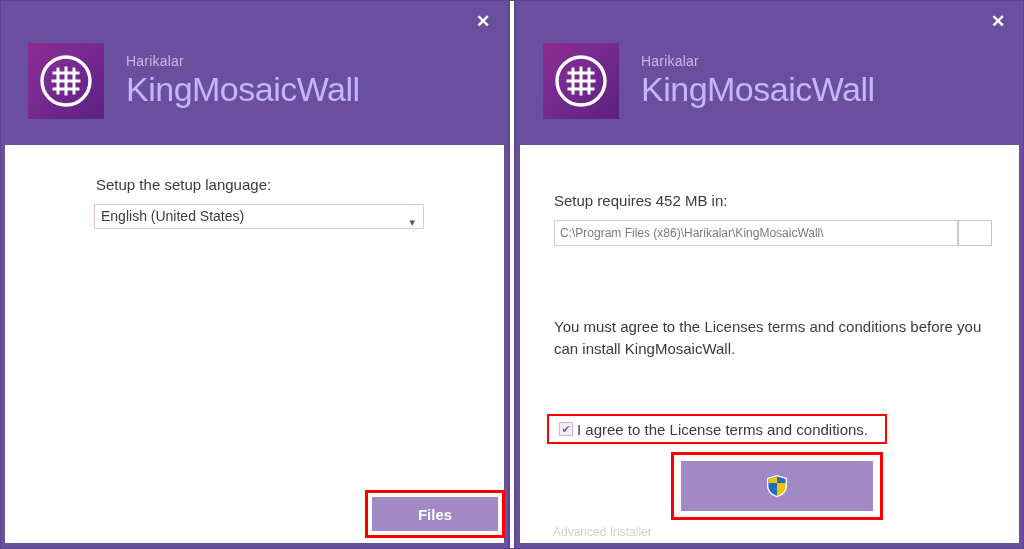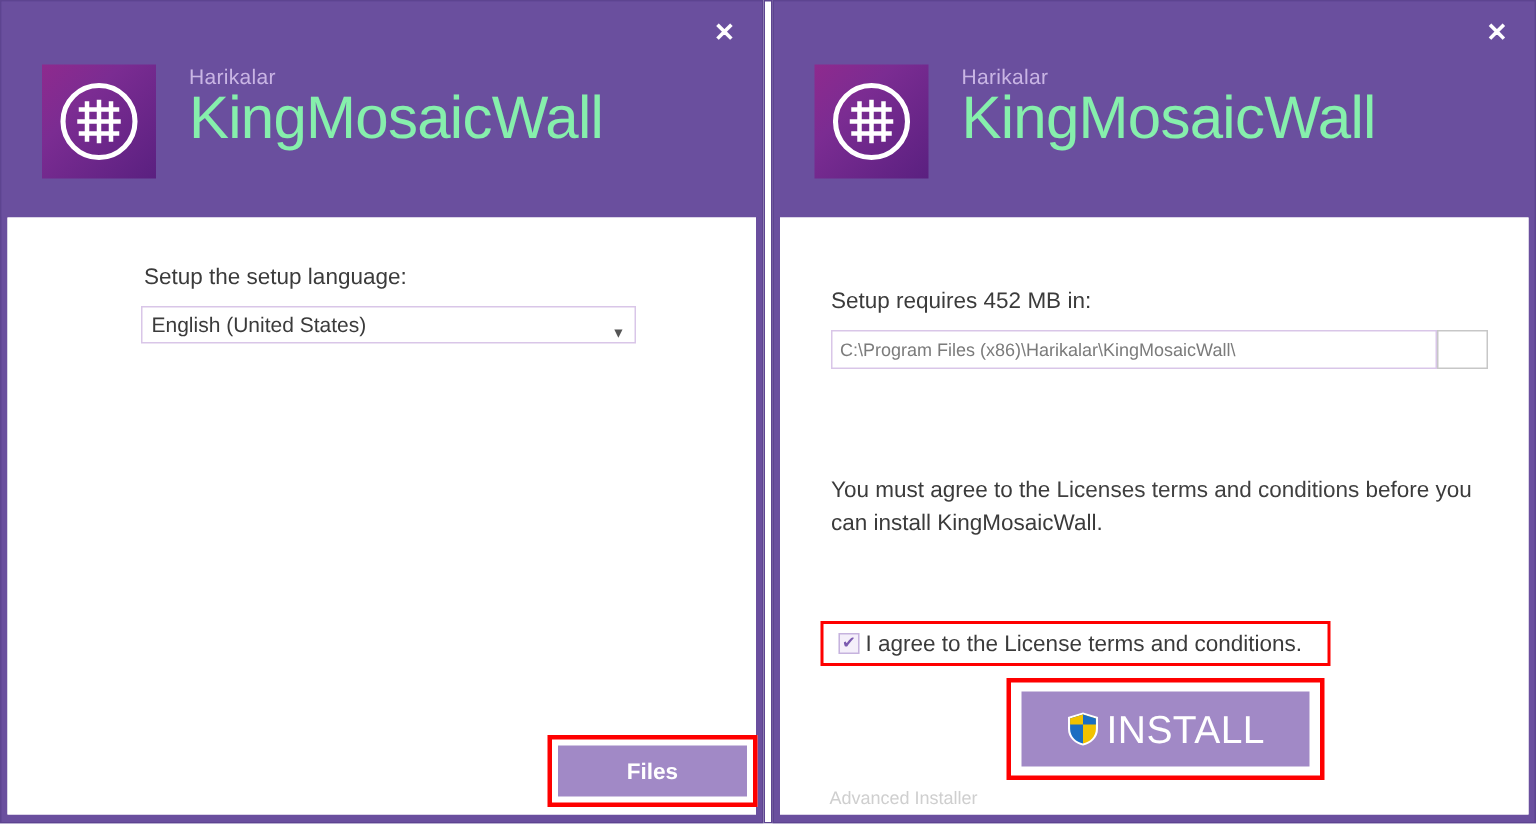--- a/index.html
+++ b/index.html
@@ -43,21 +43,21 @@
     font-weight: bold;
     line-height: 22px;
     text-align: center;
     cursor: pointer;
     user-select: none;
   }
   .brand {
     position: absolute;
     left: 27px; top: 42px;
     display: flex;
-    align-items: flex-start;
+    align-items: center;
   }
   .logo-tile {
     width: 76px; height: 76px;
     background: linear-gradient(135deg, #8e2a8e 0%, #7b2c92 35%, #5a2080 100%);
     display: flex; align-items: center; justify-content: center;
     flex: none;
   }
   .logo-tile svg { display: block; }
   .brand-text {
     margin-left: 22px;
@@ -65,22 +65,22 @@
     flex-direction: column;
     justify-content: center;
   }
   .brand-sub {
     color: #c9b5e4;
     font-size: 14px;
     line-height: 16px;
     letter-spacing: .2px;
   }
   .brand-title {
-    color: #86efac;
-    font-size: 40px;
+    color: #c4b5fd;
+    font-size: 34px;
     line-height: 40px;
     font-weight: 400;
     letter-spacing: -0.5px;
     margin-top: 0;
   }
 
   
   .body {
     position: absolute;
     left: 4px; right: 4px;
@@ -350,21 +350,20 @@
 
       <div class="install-wrap">
         <button class="install-btn">
           <svg class="shield" width="22" height="24" viewBox="0 0 22 24" aria-hidden="true">
             <path d="M11 1 L21 4 V12 C21 18 16 22 11 23 C6 22 1 18 1 12 V4 Z" fill="#ffffff"></path>
             <path d="M11 2.4 L19.6 5 V12 C19.6 17.2 15.3 20.8 11 21.7 Z" fill="#f2c200"></path>
             <path d="M11 2.4 L2.4 5 V12 C2.4 17.2 6.7 20.8 11 21.7 Z" fill="#1b6ec2"></path>
             <path d="M11 2.4 L19.6 5 V9 H11 Z" fill="#1b6ec2"></path>
             <path d="M11 2.4 L2.4 5 V9 H11 Z" fill="#f2c200"></path>
           </svg>
-          <span class="txt">INSTALL</span>
         </button>
       </div>
 
       <div class="footer-brand">Advanced Installer</div>
     </div>
   </div>
 
 </div>
 
 </body></html>

